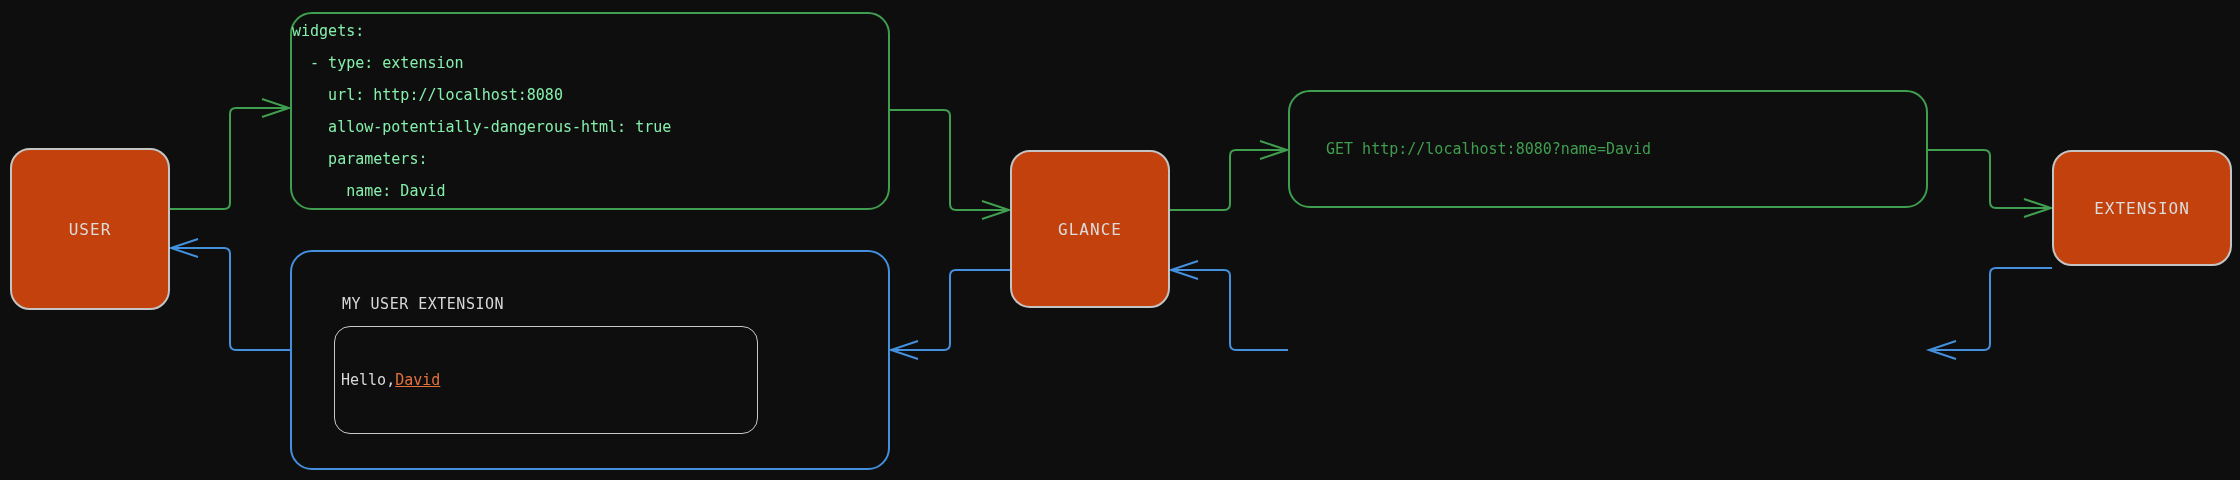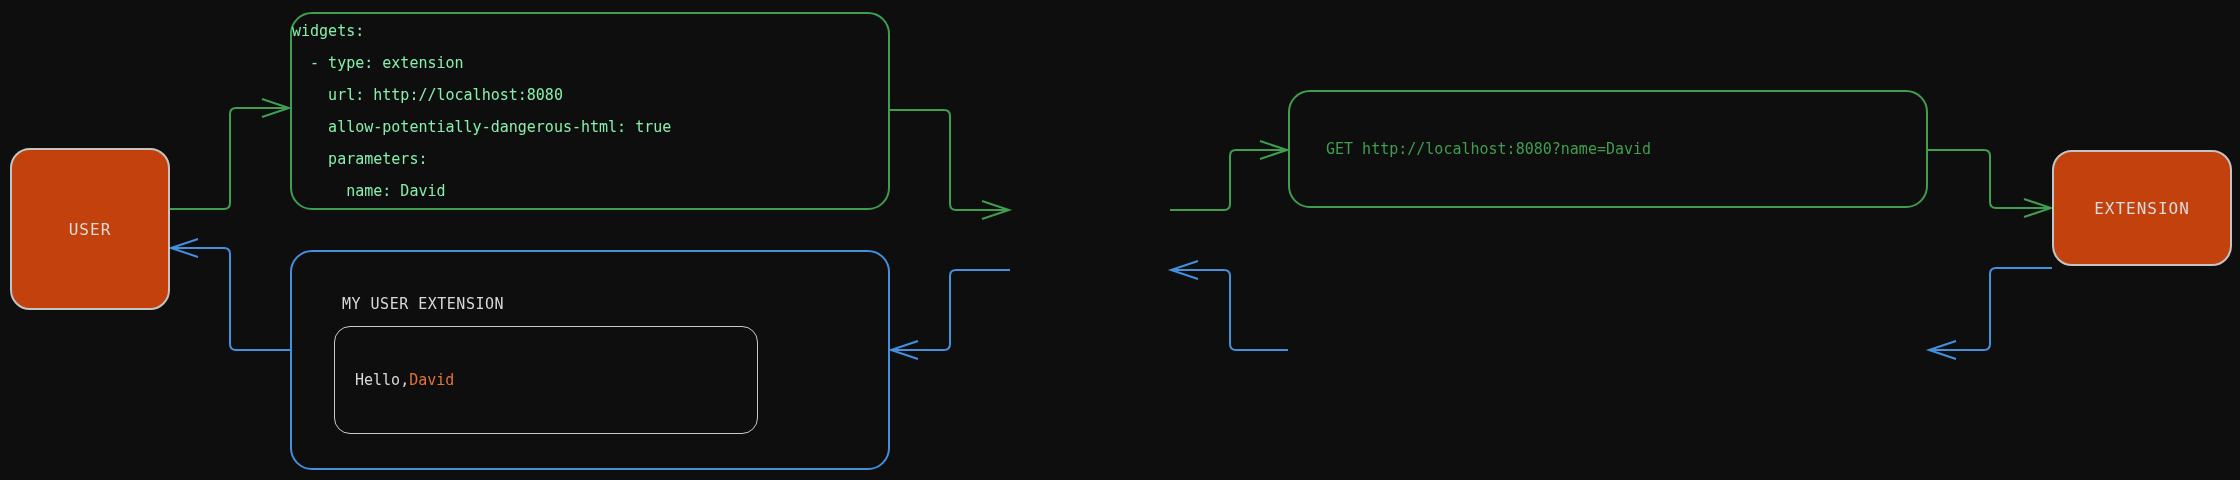--- a/index.html
+++ b/index.html
@@ -95,25 +95,25 @@
     position: absolute;
     left: 42px;
     top: 74px;
     width: 424px;
     height: 108px;
     box-sizing: border-box;
     border: 1.5px solid #c9c9c9;
     border-radius: 16px;
     display: flex;
     align-items: center;
-    padding-left: 20px;
+    padding-left: 6px;
     font-size: 15px;
     color: #d8d8d8;
   }
-  .greeting-name { color: #e2713d; }
+  .greeting-name { color: #e2713d; text-decoration: underline; }
 </style>
 </head>
 <body>
 
 <div class="canvas">
 
   <svg class="wires" viewBox="0 0 2240 480" aria-hidden="true">
 
     <path class="wire green" d="M 170 209 H 224 Q 230 209 230 203 V 114 Q 230 108 236 108 H 288"></path>
     <path class="wire green" d="M 262 99 L 289 108 L 262 117"></path>
@@ -130,20 +130,23 @@
     <path class="wire blue" d="M 1198 261 L 1171 270 L 1198 279"></path>
     <path class="wire blue" d="M 1010 270 H 956 Q 950 270 950 276 V 344 Q 950 350 944 350 H 892"></path>
     <path class="wire blue" d="M 918 341 L 891 350 L 918 359"></path>
     <path class="wire blue" d="M 290 350 H 236 Q 230 350 230 344 V 254 Q 230 248 224 248 H 172"></path>
     <path class="wire blue" d="M 198 239 L 171 248 L 198 257"></path>
   </svg>
 
   <div class="node node-user">
     <span>USER</span>
   </div>
+  <div class="node node-glance">
+    <span>GLANCE</span>
+  </div>
   <div class="node node-extension">
     <span>EXTENSION</span>
   </div>
 
   <div class="msgbox green box-config">
     <pre class="code">widgets:
   - type: extension
     url: http://localhost:8080
     allow-potentially-dangerous-html: true
     parameters:

